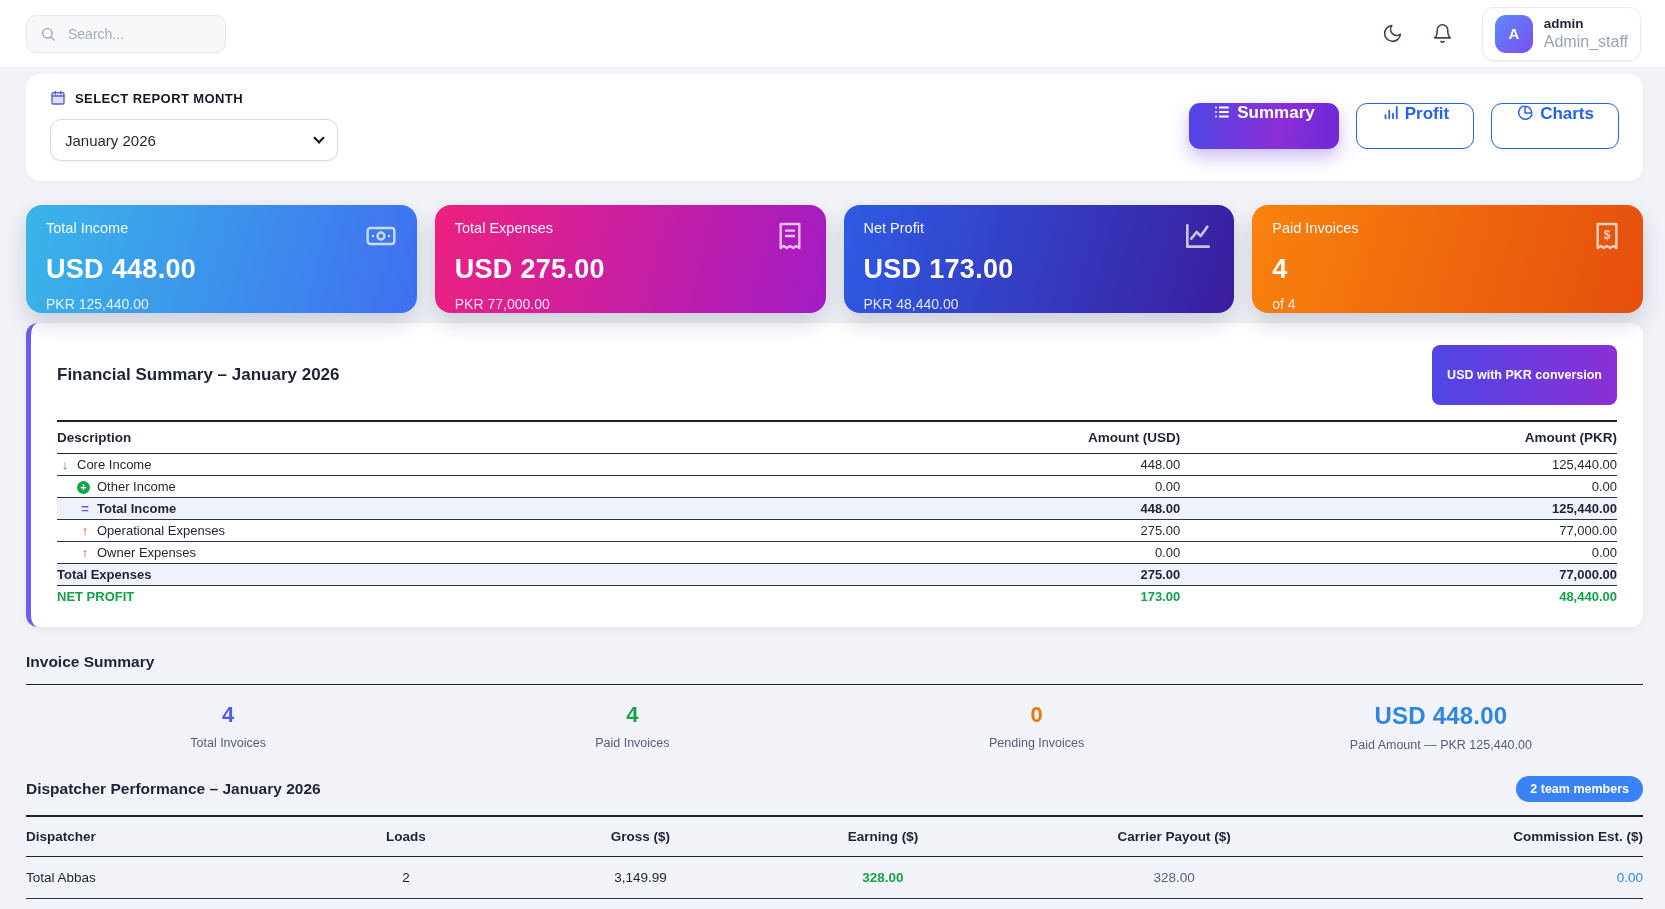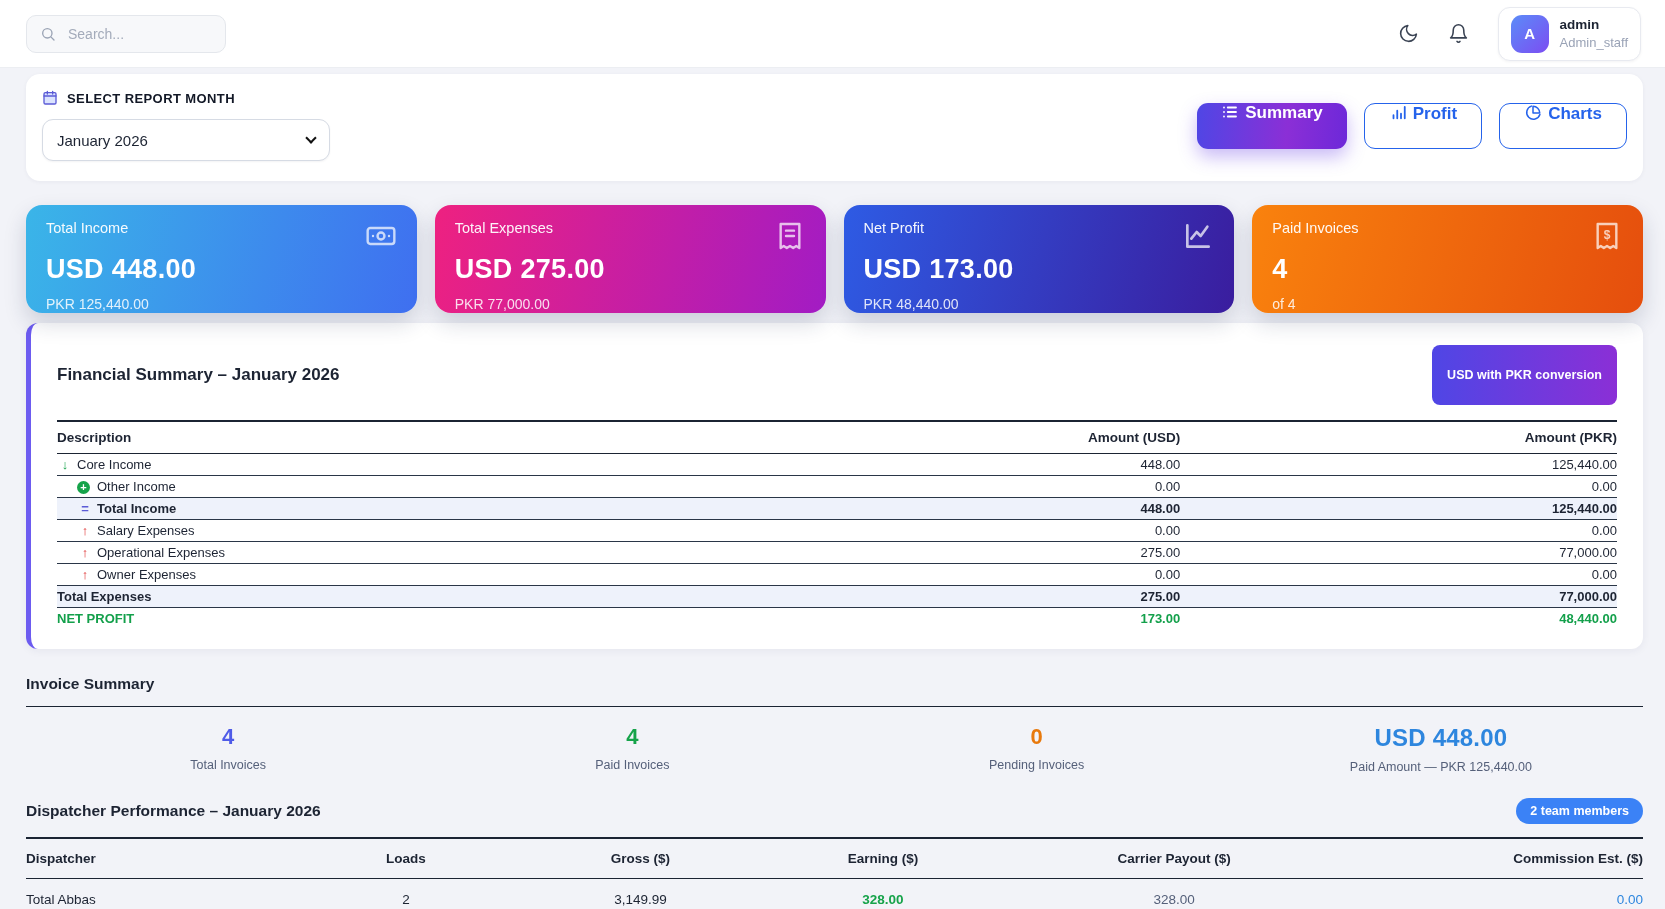--- a/index.html
+++ b/index.html
@@ -16,26 +16,26 @@
   .search-box input{border:0;outline:0;background:transparent;font-size:14px;color:#333;width:100%;font-family:inherit}
   .search-box input::placeholder{color:#a3abba}
   .header-right{display:flex;align-items:center;gap:28px}
   .icon-btn{width:22px;height:22px;color:#3a4353;background:none;border:0;cursor:pointer;padding:0}
   .icon-btn svg{width:21px;height:21px;display:block}
   .user-chip{display:flex;align-items:center;gap:11px;background:#fff;border:1px solid #e8eaf0;
              border-radius:12px;padding:7px 12px;box-shadow:0 1px 3px rgba(16,24,40,.05);cursor:pointer}
   .avatar{width:38px;height:38px;border-radius:11px;background:linear-gradient(135deg,#5b8cf8,#7c4df2);
           color:#fff;font-weight:700;display:flex;align-items:center;justify-content:center;font-size:15px}
   .user-name{font-weight:700;font-size:13.5px;line-height:1.2}
-  .user-role{font-size:13px;color:#9aa3b6;margin-top:1px}
+  .user-role{font-size:16px;color:#9aa3b6;margin-top:1px}
 
   .content{padding:6px 22px 0 26px}
 
   
-  .report-card{background:#fff;border-radius:14px;padding:16px 16px 20px;display:flex;
+  .report-card{background:#fff;border-radius:14px;padding:16px 24px 20px;display:flex;
                justify-content:space-between;box-shadow:0 1px 4px rgba(30,41,80,.05)}
   .report-left{display:flex;flex-direction:column;gap:13px}
   .section-label{display:flex;align-items:center;gap:9px;font-size:13px;font-weight:700;
                  letter-spacing:.4px;color:#121826}
   .section-label svg{width:16px;height:16px}
   .select-wrap{position:relative;width:288px}
   .select-wrap select{width:100%;height:42px;border:1px solid #d6dbe4;border-radius:11px;padding:0 36px 0 14px;
                       font-size:15px;color:#1d2433;background:#fff;appearance:none;-webkit-appearance:none;
                       outline:none;font-family:inherit;box-shadow:0 1px 2px rgba(16,24,40,.05)}
   .select-wrap .chevron{position:absolute;right:15px;top:15px;width:8px;height:8px;
@@ -271,25 +271,20 @@
           </tr>
           <tr class="">
             <td class="desc"><span class="indent-pad"></span><span class="row-icon plus-circle">+</span><span>Other Income</span></td>
             <td class="num">0.00</td>
             <td class="num">0.00</td>
           </tr>
           <tr class="shaded bold">
             <td class="desc"><span class="indent-pad"></span><span class="row-icon equals">=</span><span>Total Income</span></td>
             <td class="num">448.00</td>
             <td class="num">125,440.00</td>
-          </tr>
-          <tr class="">
-            <td class="desc"><span class="indent-pad"></span><span class="row-icon arrow-up">↑</span><span>Salary Expenses</span></td>
-            <td class="num">0.00</td>
-            <td class="num">0.00</td>
           </tr>
           <tr class="">
             <td class="desc"><span class="indent-pad"></span><span class="row-icon arrow-up">↑</span><span>Operational Expenses</span></td>
             <td class="num">275.00</td>
             <td class="num">77,000.00</td>
           </tr>
           <tr class="">
             <td class="desc"><span class="indent-pad"></span><span class="row-icon arrow-up">↑</span><span>Owner Expenses</span></td>
             <td class="num">0.00</td>
             <td class="num">0.00</td>

